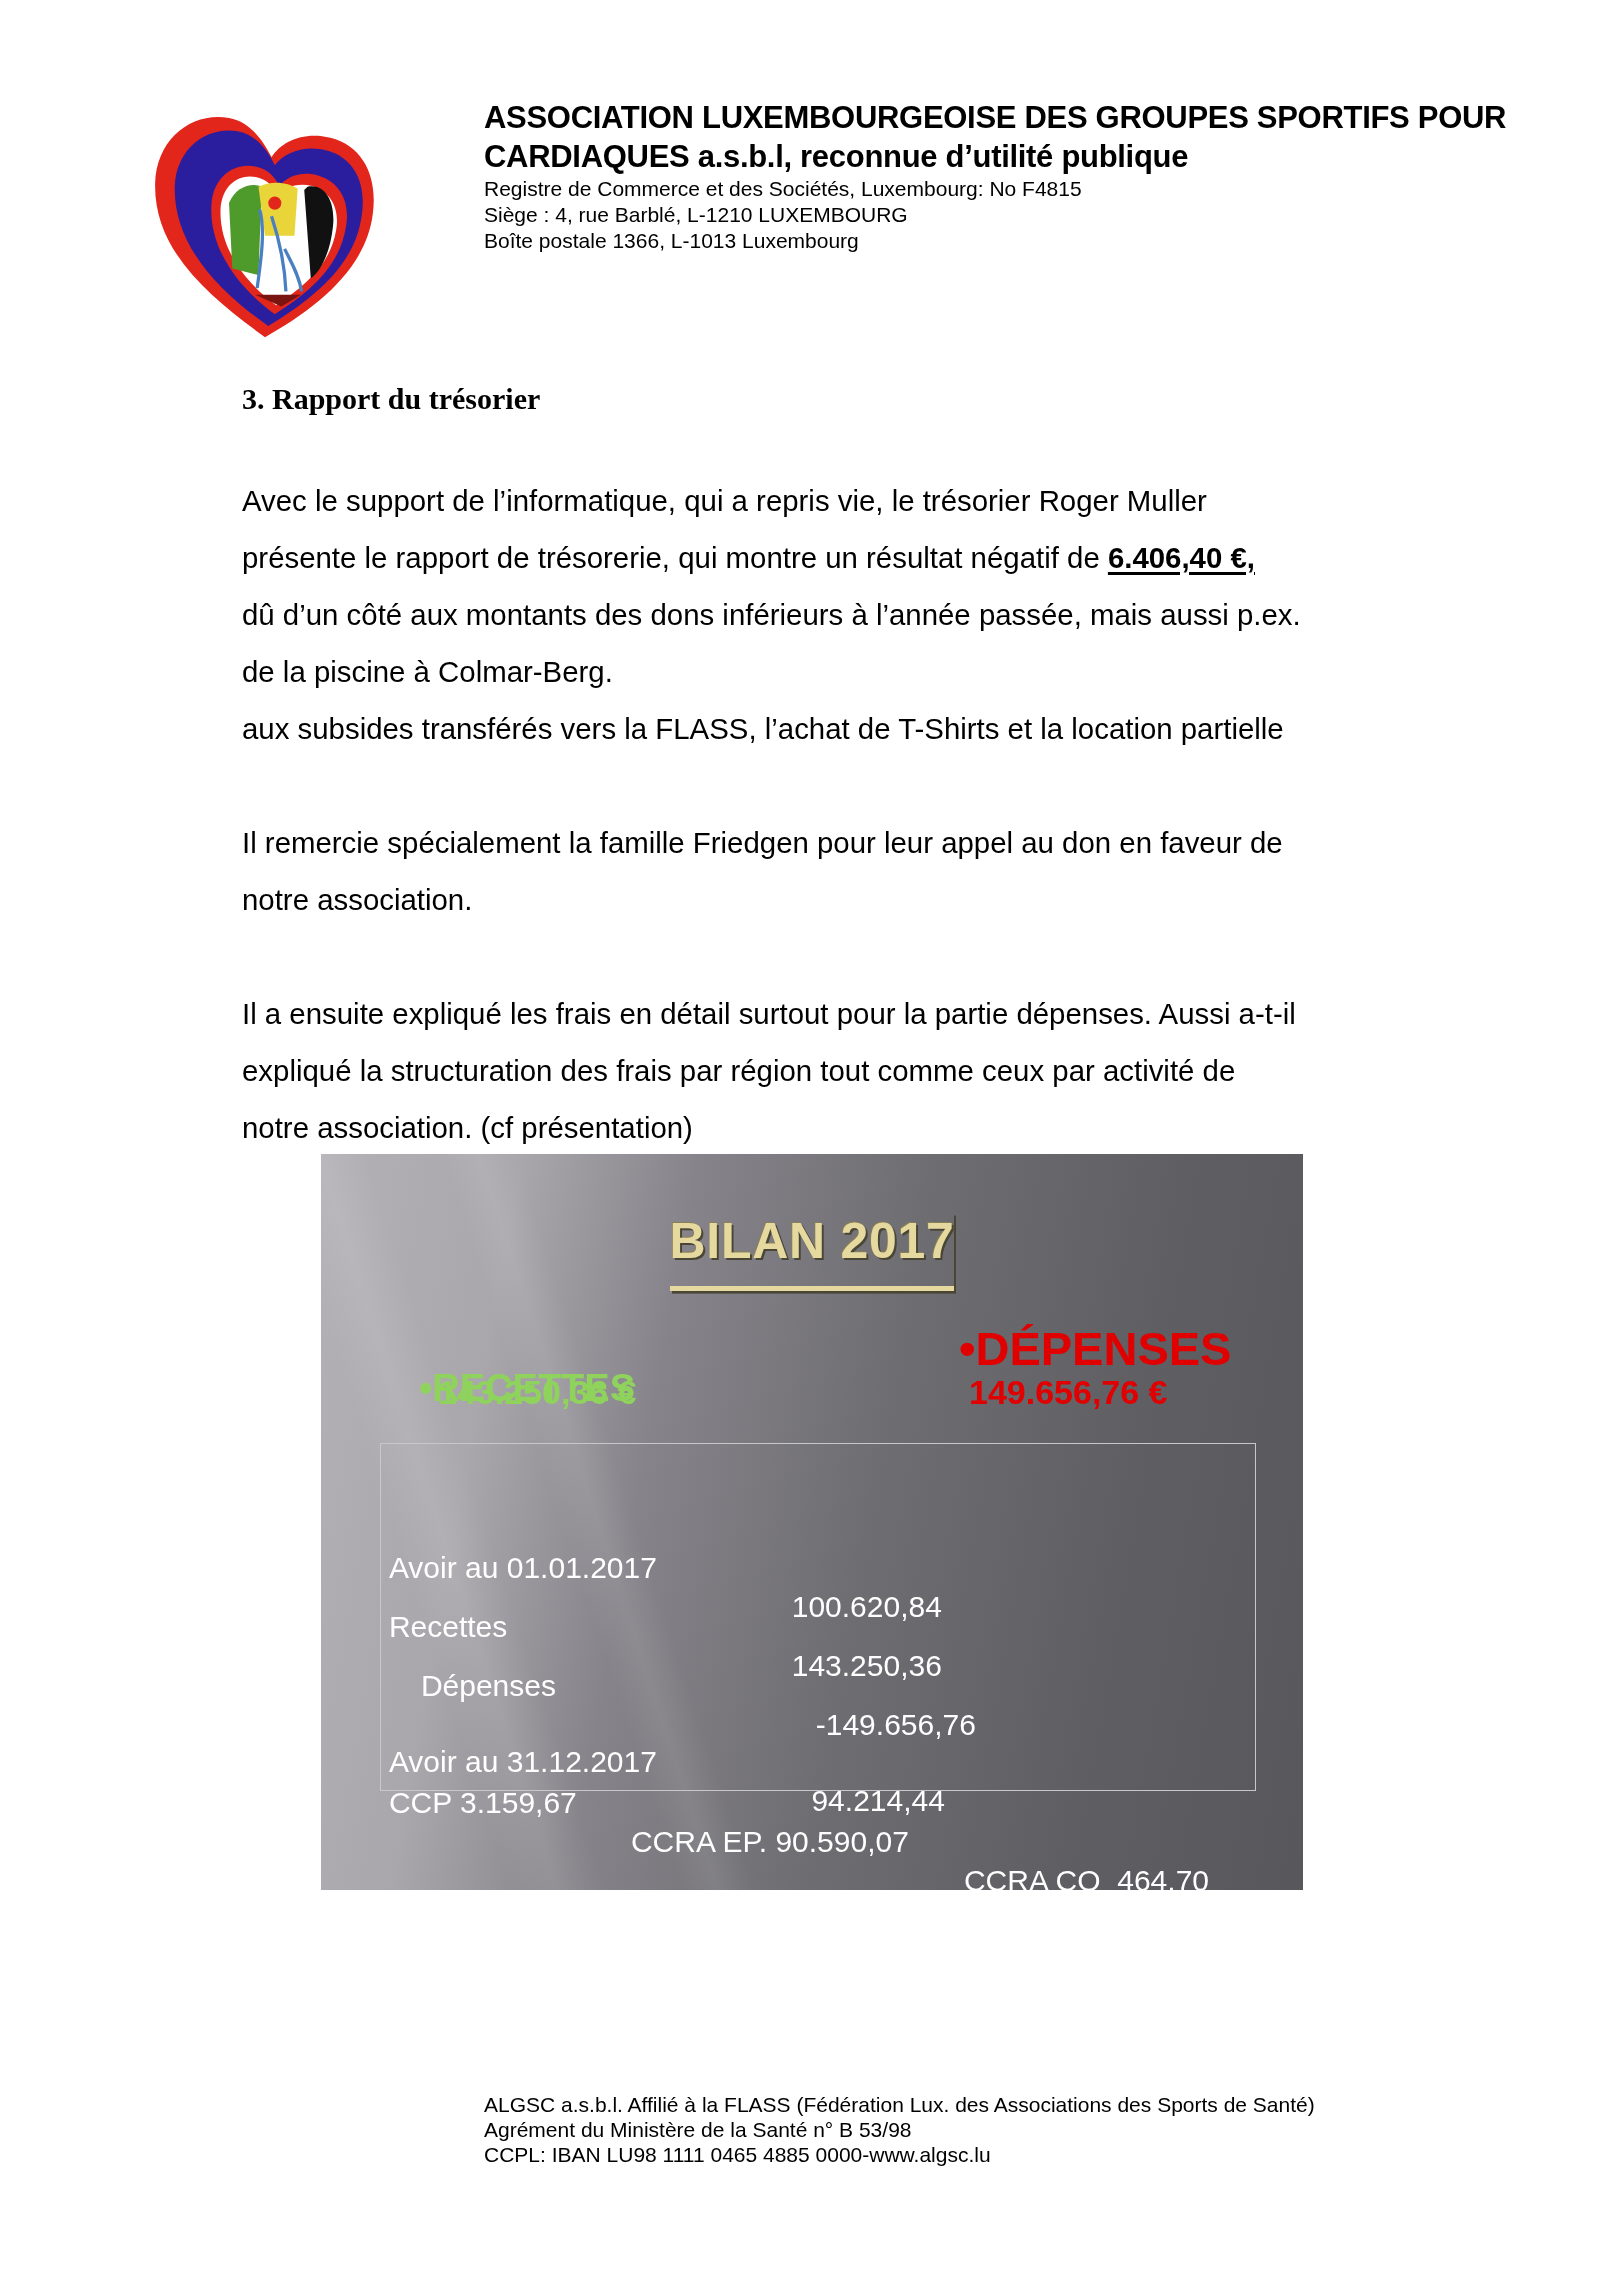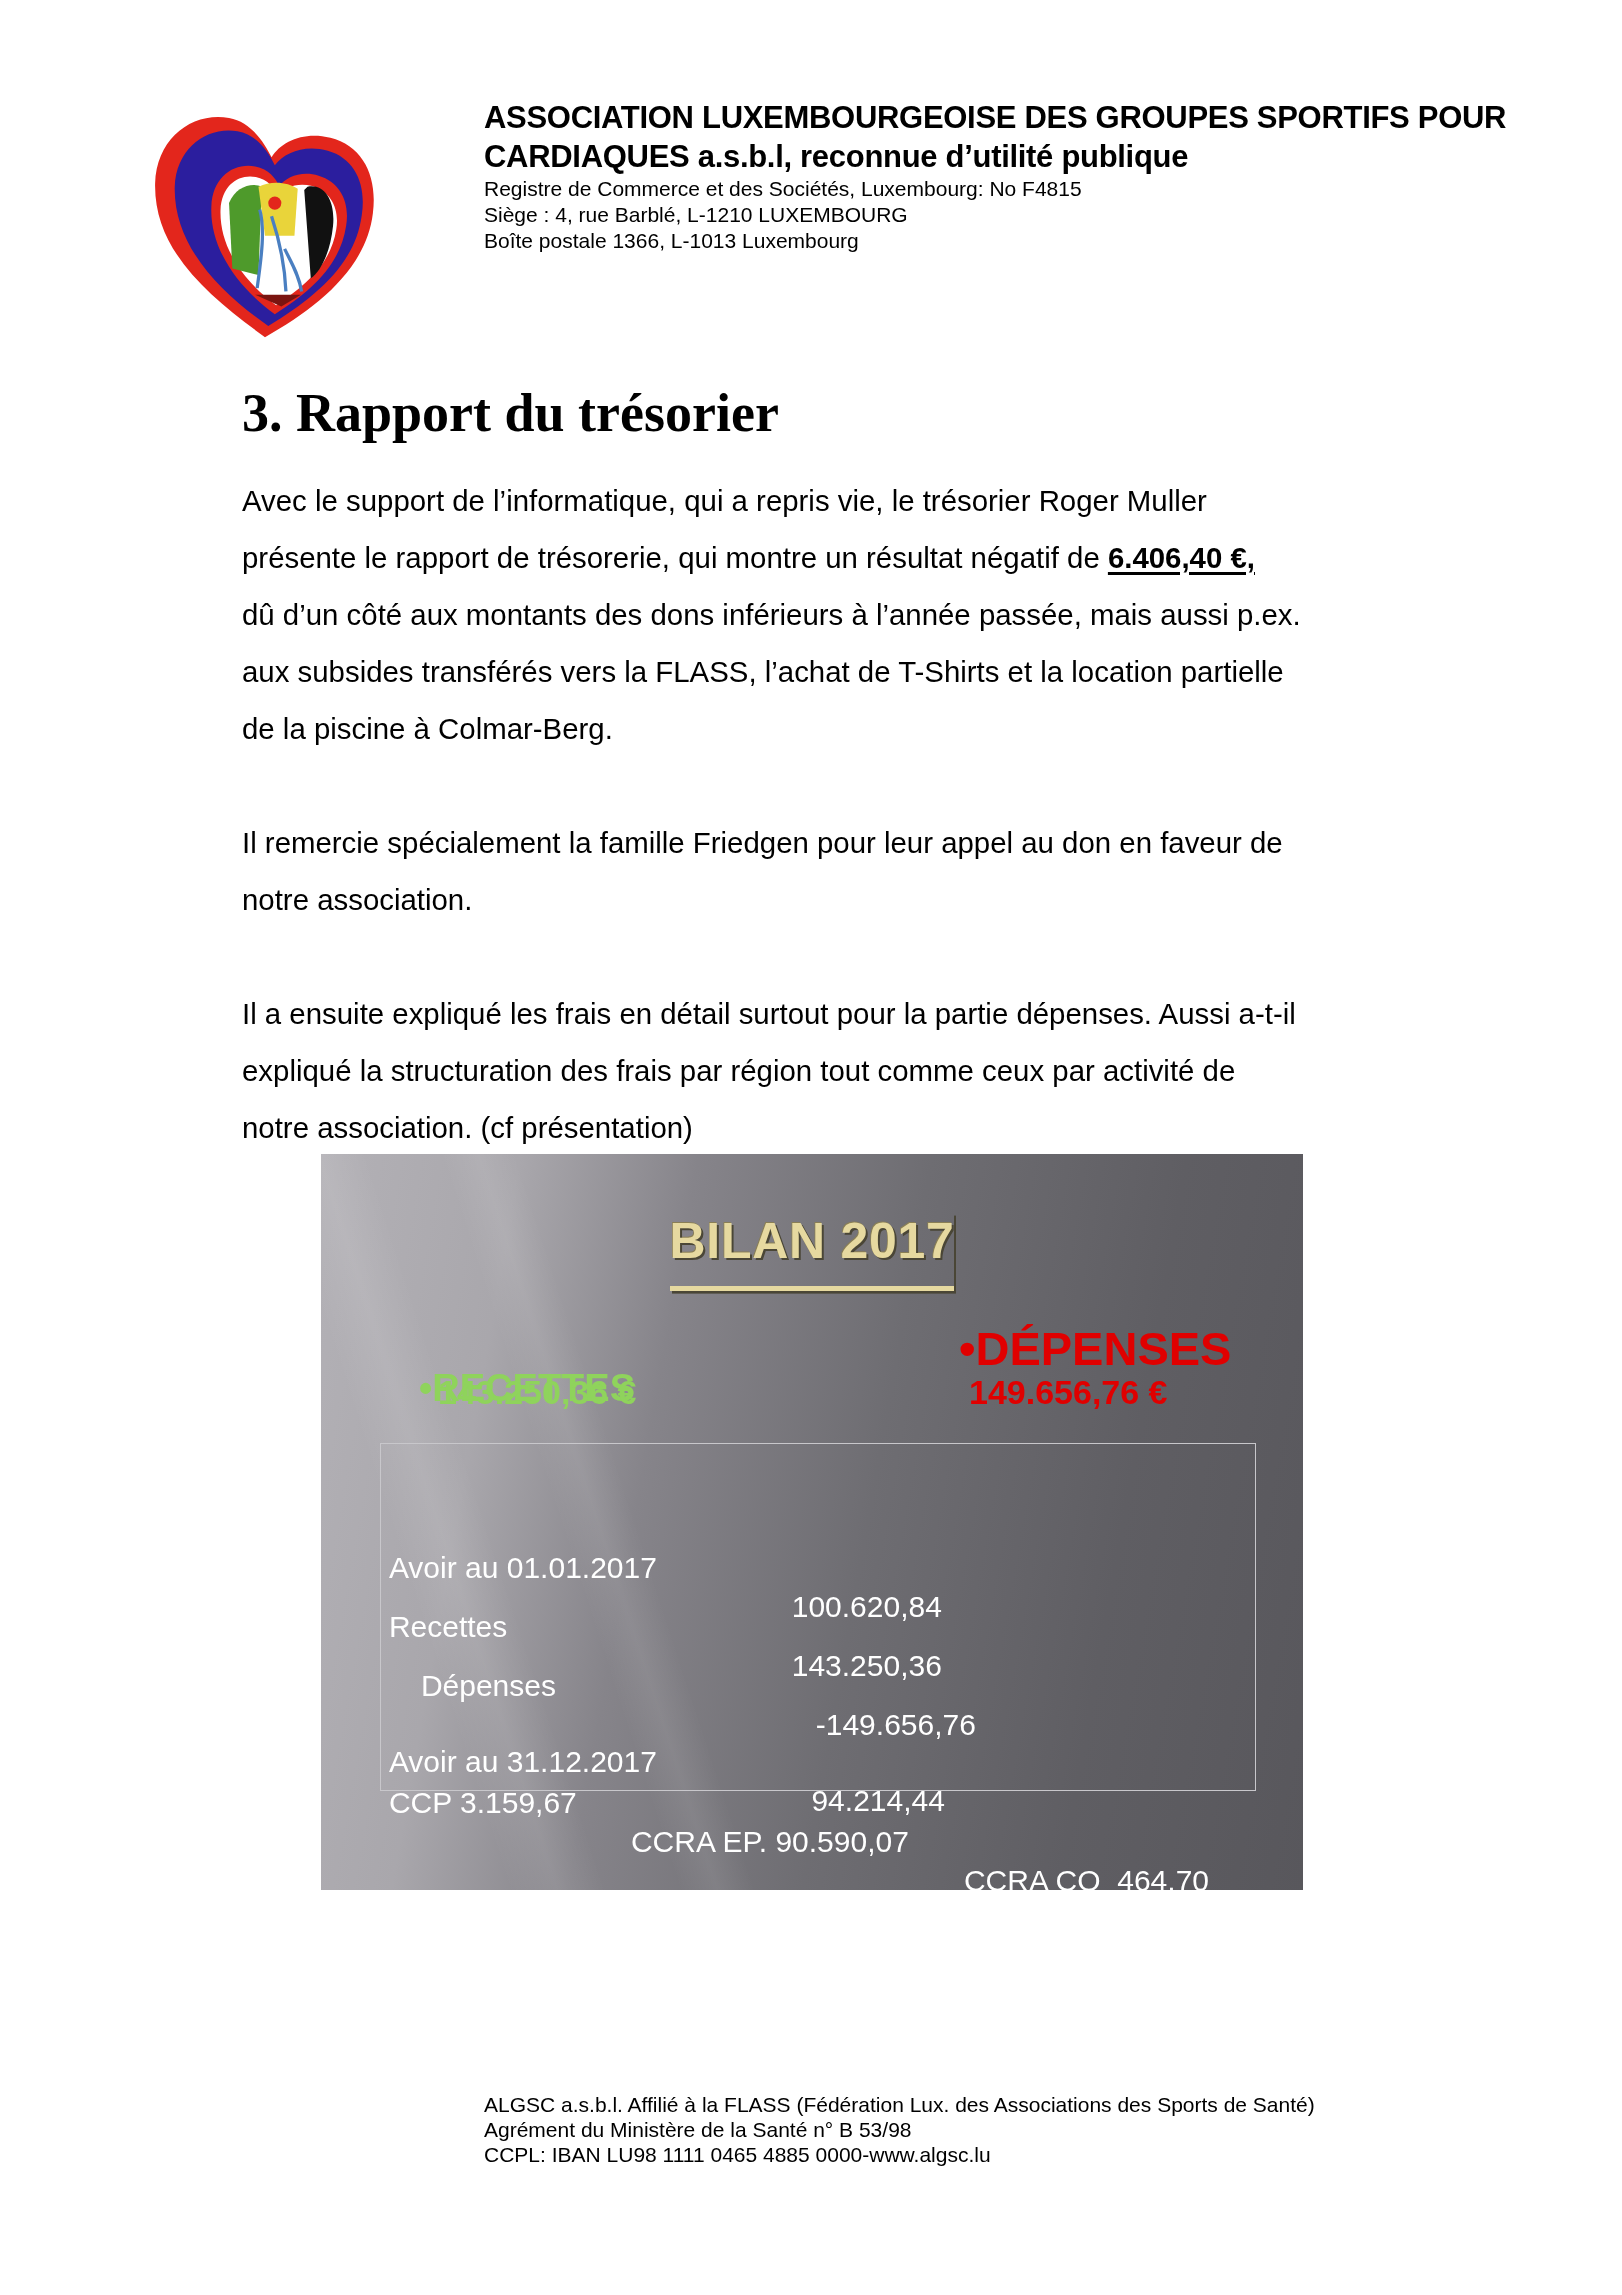--- a/index.html
+++ b/index.html
@@ -9,22 +9,22 @@
 
   
   .logo { left:147px; top:105px; width:236px; height:242px; }
 
   
   .lh { left:484px; top:98px; width:1126px; }
   .lh-title { font-weight:bold; font-size:31px; line-height:39px; letter-spacing:-0.3px; }
   .lh-sub { font-size:21px; line-height:26px; }
 
   
-  .heading { left:242px; top:384px; font-family:"Liberation Serif", serif; font-weight:bold;
-             font-size:54px; line-height:59px; }
+  .heading { left:242px; top:369px; font-family:"Liberation Serif", serif; font-weight:bold;
+             font-size:30px; line-height:59px; }
 
   
   .body { left:242px; top:472px; width:1204px; font-size:29.4px; line-height:57px; }
   .body p { margin:0; }
   .body .gap { height:57px; }
   .amount { font-weight:bold; text-decoration:underline; text-decoration-thickness:2.6px; text-underline-offset:3.9px; }
 
   
   .slide { left:321px; top:1154px; width:982px; height:736px; overflow:hidden;
            background: linear-gradient(100deg, #b3b1b6 0%, #a9a7ac 18%, #86848a 34%, #6e6d72 55%, #5f5e63 78%, #58575c 100%); }
@@ -81,22 +81,22 @@
   <div class="lh-sub">Siège : 4, rue Barblé,  L-1210 LUXEMBOURG</div>
   <div class="lh-sub">Boîte postale 1366, L-1013 Luxembourg</div>
 </div>
 
 <div class="abs heading">3. Rapport du trésorier</div>
 
 <div class="abs body">
   <p>Avec le support de l’informatique, qui a repris vie, le trésorier Roger Muller</p>
   <p><span>présente le rapport de trésorerie, qui montre un résultat négatif de </span><span class="amount">6.406,40 €,</span></p>
   <p>dû d’un côté aux montants des dons inférieurs à l’année passée, mais aussi p.ex.</p>
+  <p>de la piscine à Colmar-Berg.</p>
   <p>aux subsides transférés vers la FLASS, l’achat de T-Shirts et la location partielle</p>
-  <p>de la piscine à Colmar-Berg.</p>
   <div class="gap"></div>
   <p>Il remercie spécialement la famille Friedgen pour leur appel au don en faveur de</p>
   <p>notre association.</p>
   <div class="gap"></div>
   <p>Il a ensuite expliqué les frais en détail surtout pour la partie dépenses. Aussi a-t-il</p>
   <p>expliqué la structuration des frais par région tout comme ceux par activité de</p>
   <p>notre association. (cf présentation)</p>
 </div>
 
 <div class="abs slide">

